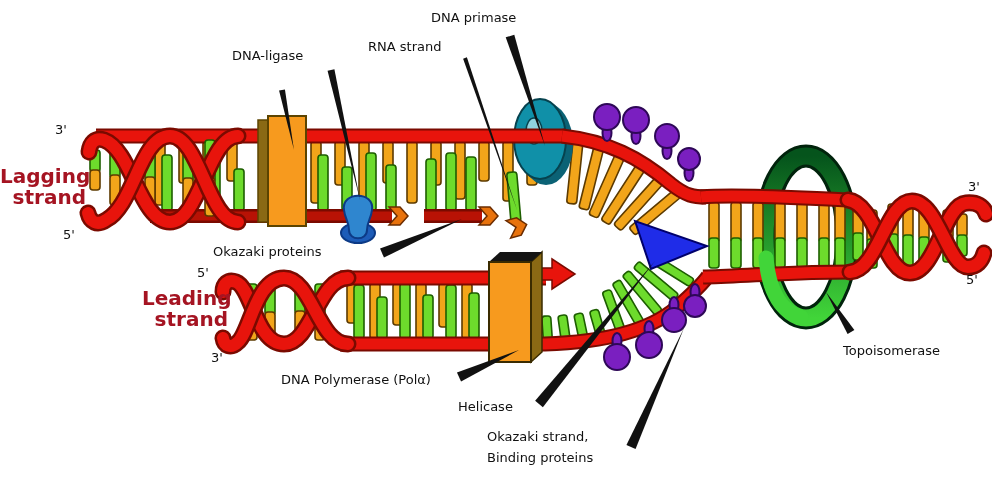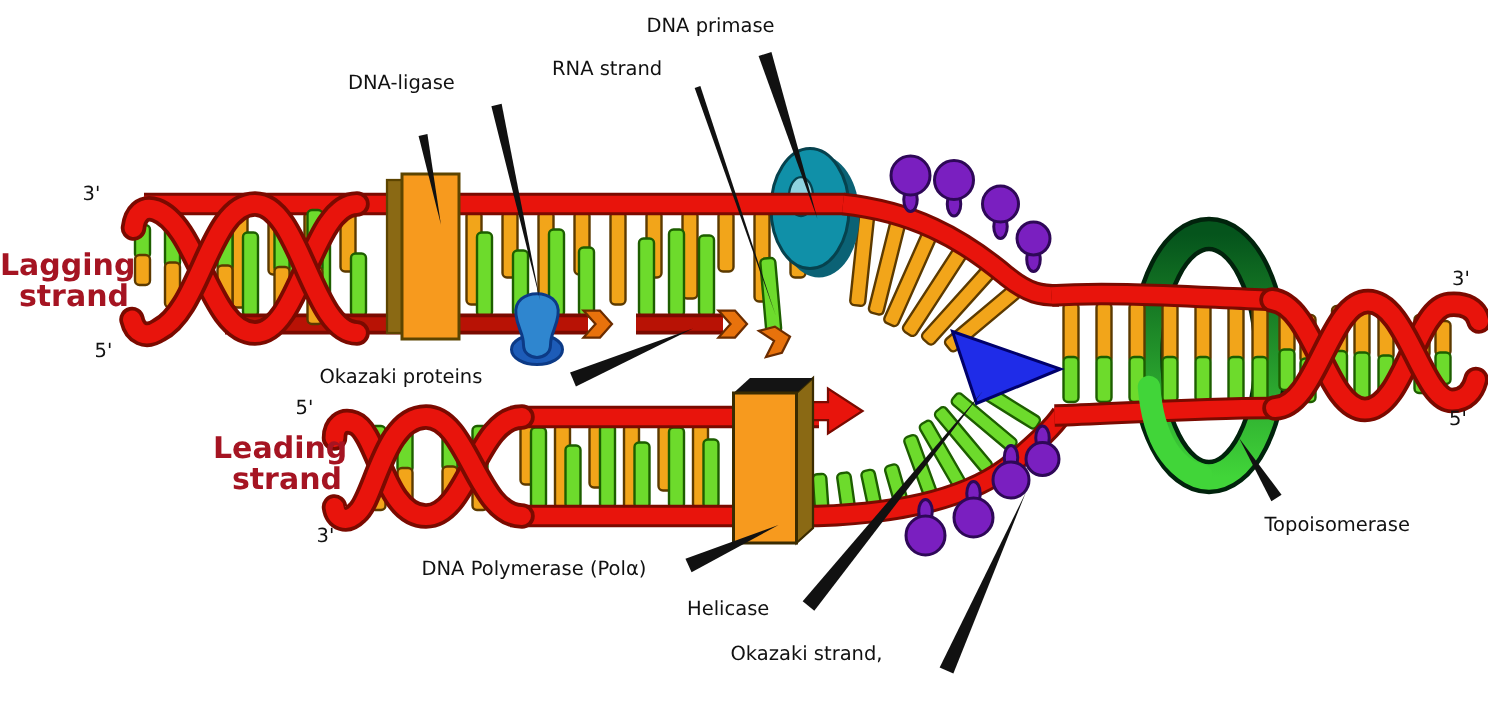--- a/index.html
+++ b/index.html
@@ -246,17 +246,18 @@
   <div class="lbl" style="left:197px;top:262px">5'</div>
   <div class="strandlbl" style="left:142px;top:288px">
     <span>Leading</span>
     <span>strand</span>
   </div>
   <div class="lbl" style="left:211px;top:347px">3'</div>
   <div class="lbl" style="left:281px;top:369px">DNA Polymerase (Polα)</div>
   <div class="lbl" style="left:458px;top:396px">Helicase</div>
   <div class="lbl multiline" style="left:487px;top:426px">
     <span>Okazaki strand,</span>
+    <span>Binding proteins</span>
   </div>
   <div class="lbl" style="left:843px;top:340px">Topoisomerase</div>
   <div class="lbl" style="left:968px;top:176px">3'</div>
   <div class="lbl" style="left:966px;top:269px">5'</div>
 </div>
 
 </body></html>

